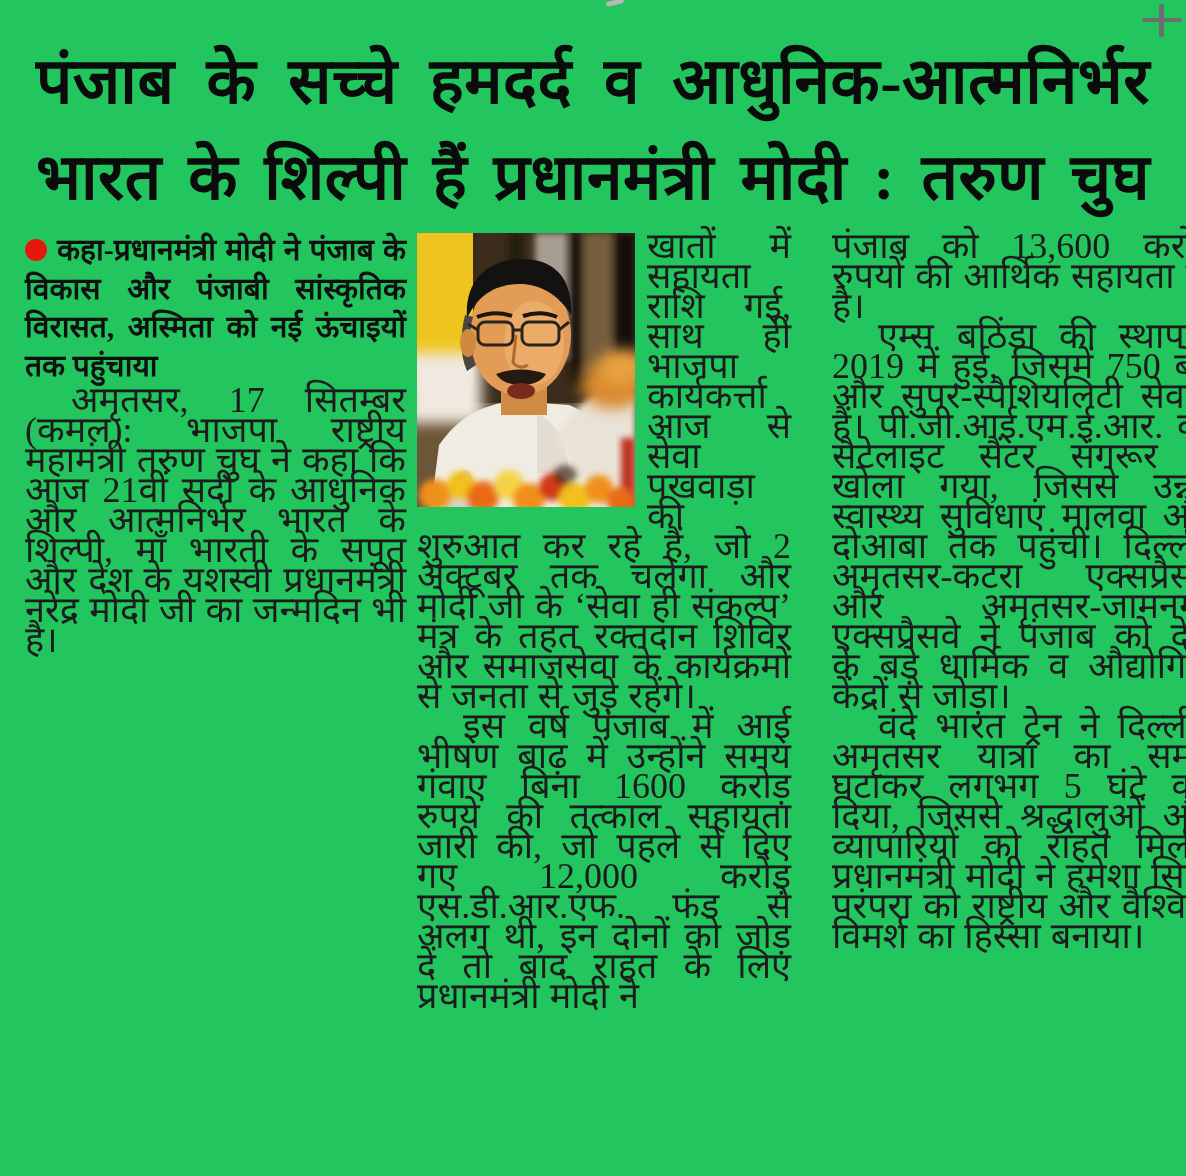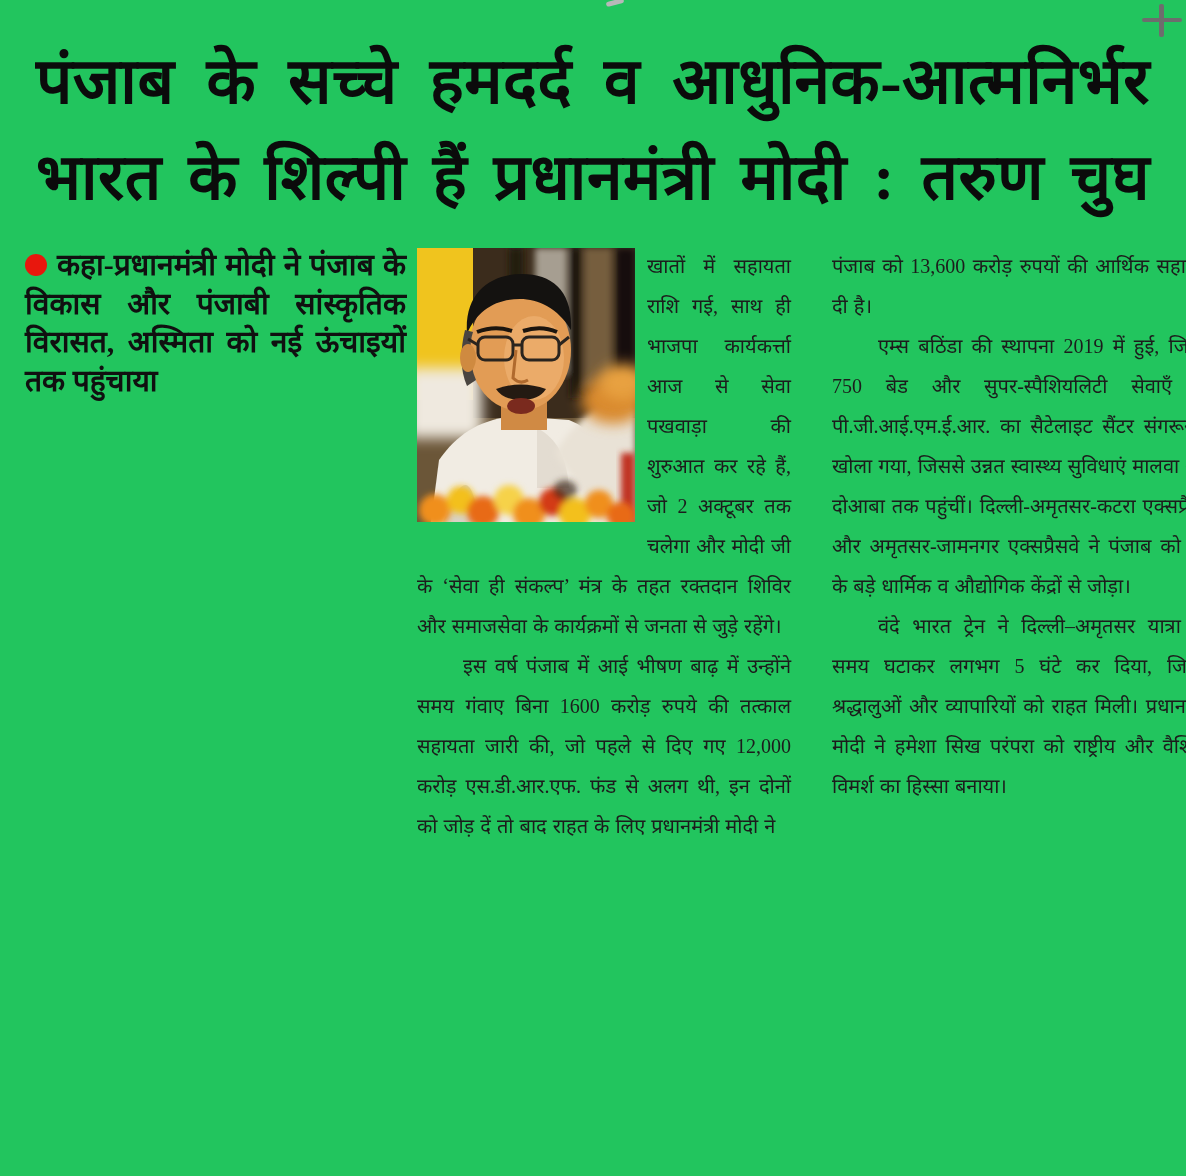--- a/index.html
+++ b/index.html
@@ -24,27 +24,27 @@
   
   .headline {
     position: absolute; left: 36px; top: 34px; width: 1114px;
     font-size: 64px; font-weight: 700; line-height: 96px;
     letter-spacing: 0.5px; color: #0b0b0b;
     white-space: pre-line;
     text-align: justify; text-align-last: justify;
     margin: 0;
   }
   
-  .col { position: absolute; top: 246px; }
+  .col { position: absolute; top: 231px; }
   .col1 { left: 25px;  width: 381px; }
   .col2 { left: 417px; width: 374px; }
   .col3 { left: 800px; width: 382px; margin-left: 32px; }
   p { margin: 0; }
   .para {
-    font-size: 20px; line-height: 40px;
+    font-size: 36px; line-height: 30px;
     text-align: justify; color: #1c1c1c;
     word-spacing: 1px;
   }
   .indent { text-indent: 46px; }
   .lead {
     font-size: 30px; line-height: 38.6px; font-weight: 700;
     text-align: justify; color: #101010;
   }
   .bullet {
     display: inline-block; width: 22px; height: 22px;
@@ -69,20 +69,21 @@
   <div class="cropmark">
     <div class="h"></div>
     <div class="v"></div>
   </div>
 
   <h1 class="headline">पंजाब के सच्चे हमदर्द व आधुनिक-आत्मनिर्भर
 भारत के शिल्पी हैं प्रधानमंत्री मोदी : तरुण चुघ</h1>
 
   <div class="col col1">
     <p class="lead"><span class="bullet"></span><span>कहा-प्रधानमंत्री मोदी ने पंजाब के विकास और पंजाबी सांस्कृतिक विरासत, अस्मिता को नई ऊंचाइयों तक पहुंचाया</span></p>
+    <p class="para indent">अमृतसर, 17 सितम्बर (कमल): भाजपा राष्ट्रीय महामंत्री तरुण चुघ ने कहा कि आज 21वीं सदी के आधुनिक और आत्मनिर्भर भारत के शिल्पी, माँ भारती के सपूत और देश के यशस्वी प्रधानमंत्री नरेंद्र मोदी जी का जन्मदिन भी है।</p>
   </div>
 
   <div class="col col2">
     <div class="photo" aria-label="भाजपा नेता तरुण चुघ मंच से संबोधित करते हुए, गेंदे के फूलों की माला के साथ">
       <svg viewBox="0 0 218 274" width="218" height="274" xmlns="http://www.w3.org/2000/svg">
         <defs>
           <filter id="b1" x="-30%" y="-30%" width="160%" height="160%">
               <feGaussianBlur stdDeviation="3"></feGaussianBlur>
             </filter>
           <filter id="b2" x="-50%" y="-50%" width="200%" height="200%">

